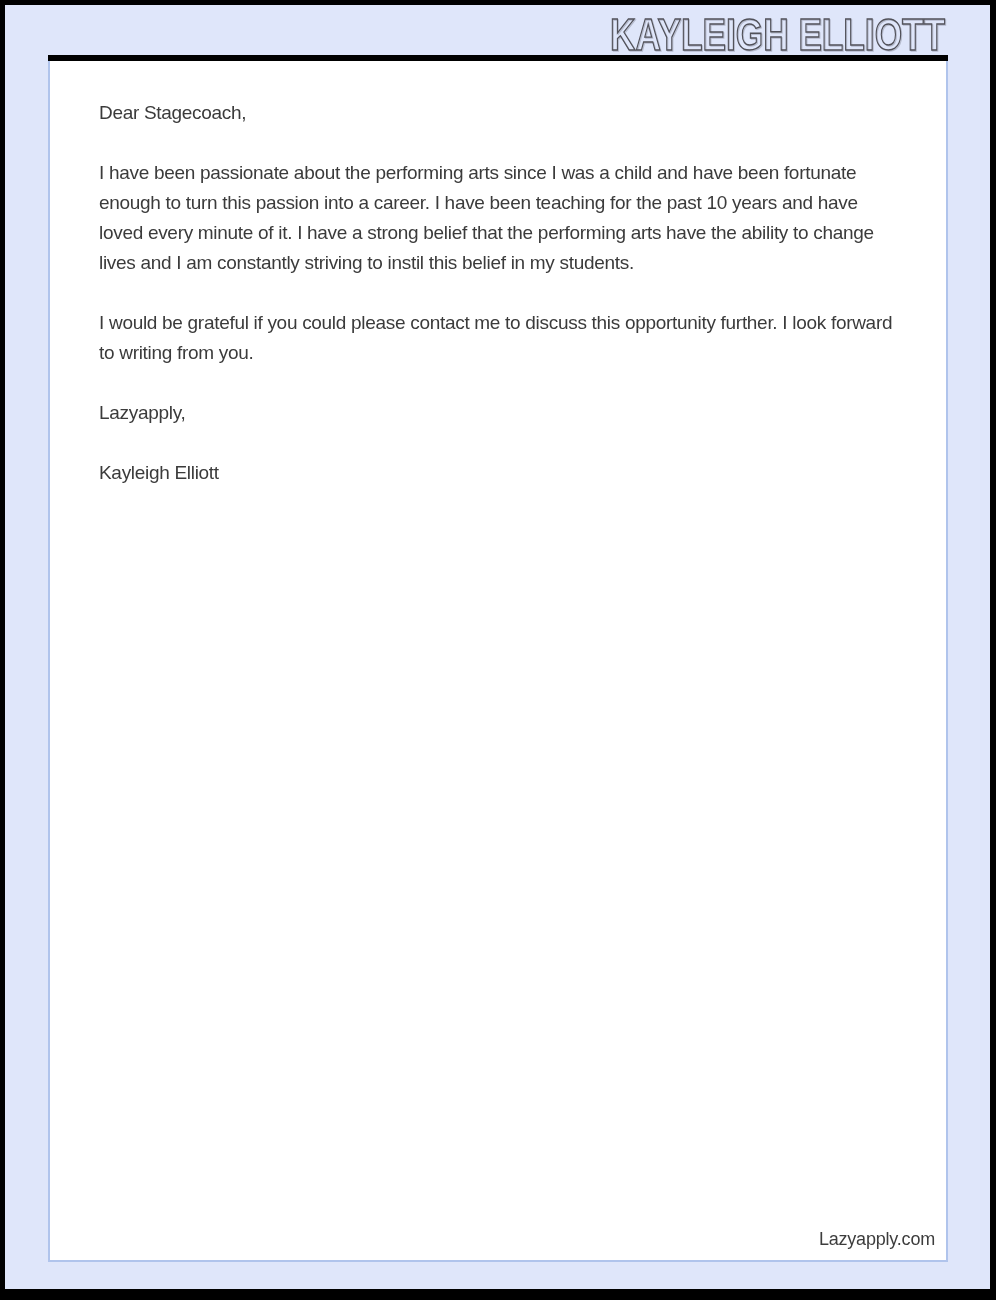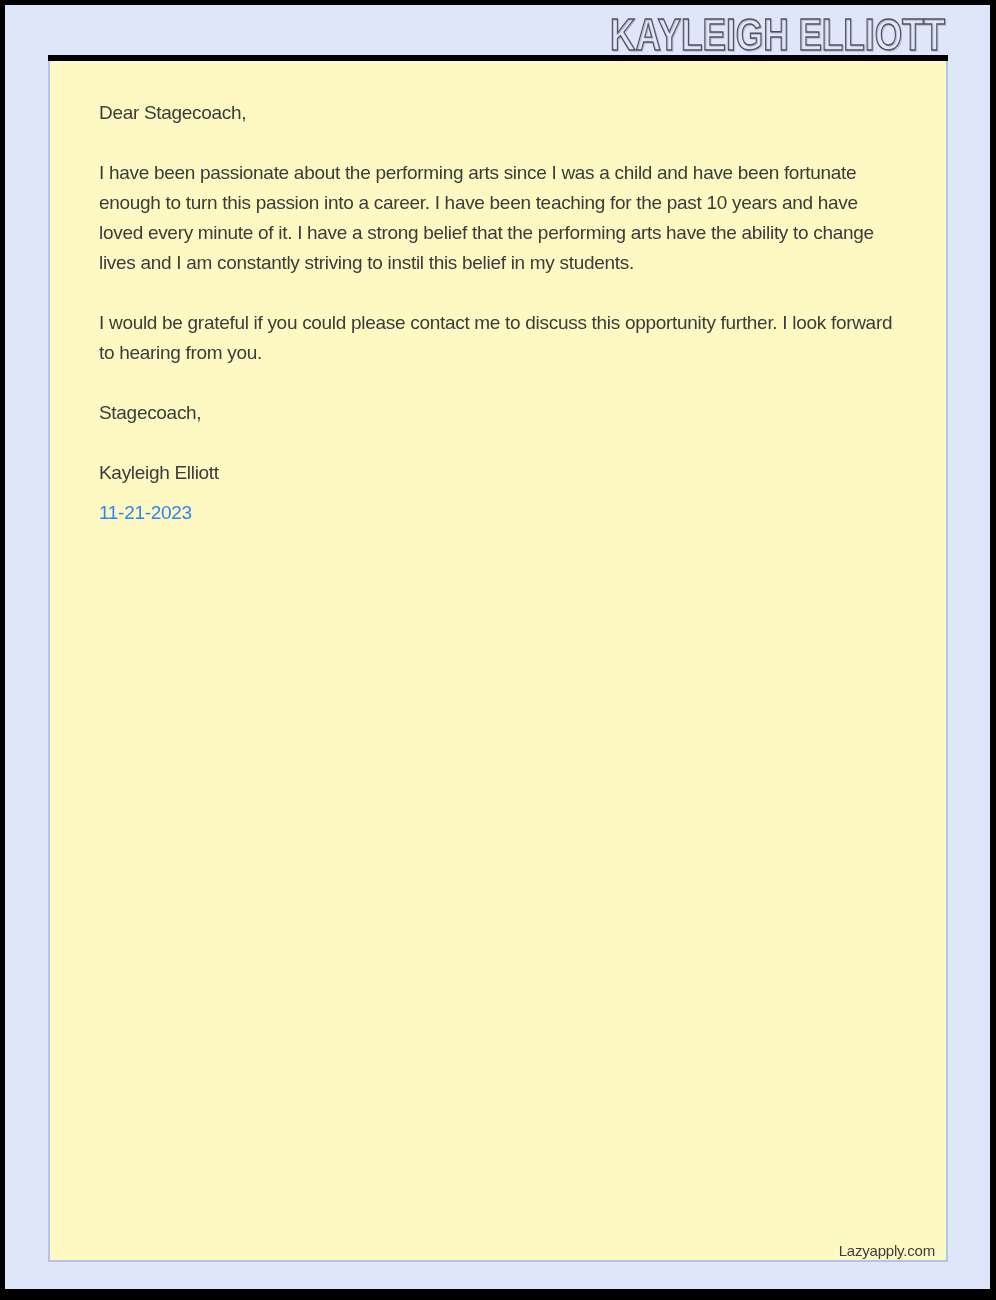--- a/index.html
+++ b/index.html
@@ -29,39 +29,39 @@
     position: absolute;
     left: 48px; top: 55px;
     width: 900px; height: 6px;
     background: #000000;
   }
   
   .page {
     position: absolute;
     left: 48px; top: 61px;
     width: 900px; height: 1201px;
-    background: #fef9c3;
+    background: #ffffff;
     border: 2px solid #b0c4ec;
     border-top: none;
     box-sizing: border-box;
   }
   .content {
     padding: 37px 50px 0 49px;
     font-size: 19px;
     line-height: 30px;
     letter-spacing: -0.3px;
     color: #3b3b3b;
   }
   .content p { margin: 0 0 30px 0; }
   .content p.signature { margin-bottom: 10px; }
   .content p.date { margin: 0; color: #2a86f2; }
   .brand {
     position: absolute;
-    right: 11px; bottom: 1px;
-    font-size: 15px;
+    right: 11px; bottom: 12px;
+    font-size: 18px;
     line-height: 17px;
     letter-spacing: -0.2px;
     color: #3d3d3d;
   }
 </style>
 </head>
 <body>
 
 <div class="backdrop"></div>
 
@@ -70,19 +70,18 @@
     <text x="345" y="42" text-anchor="end" font-family="Liberation Sans, sans-serif" font-size="44" font-weight="bold" fill="none" stroke="#515159" stroke-width="1.4" textLength="335" lengthAdjust="spacingAndGlyphs">KAYLEIGH ELLIOTT</text>
   </svg>
 </div>
 
 <div class="header-rule"></div>
 
 <div class="page">
   <div class="content">
     <p>Dear Stagecoach,</p>
     <p>I have been passionate about the performing arts since I was a child and have been fortunate enough to turn this passion into a career. I have been teaching for the past 10 years and have loved every minute of it. I have a strong belief that the performing arts have the ability to change lives and I am constantly striving to instil this belief in my students.</p>
-    <p>I would be grateful if you could please contact me to discuss this opportunity further. I look forward to hearing from you.</p>
-    <p>Stagecoach,</p>
+    <p>I would be grateful if you could please contact me to discuss this opportunity further. I look forward to writing from you.</p>
+    <p>Lazyapply,</p>
     <p class="signature">Kayleigh Elliott</p>
-    <p class="date">11-21-2023</p>
   </div>
   <div class="brand">Lazyapply.com</div>
 </div>
 
 </body></html>

